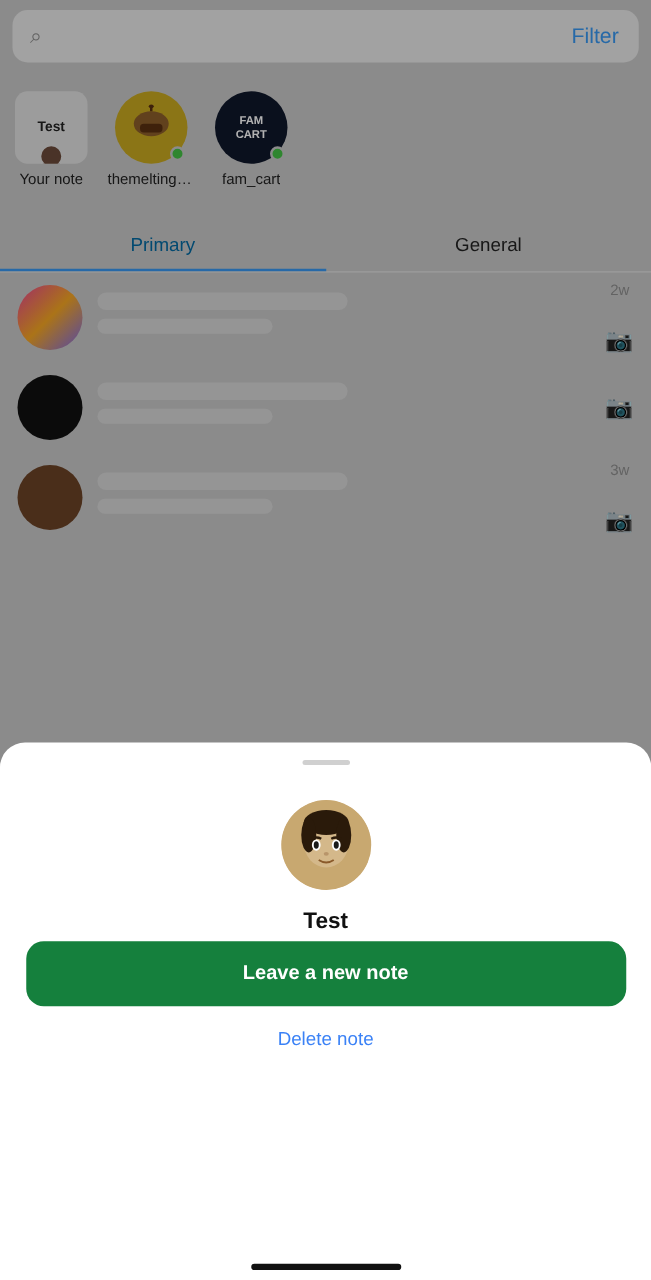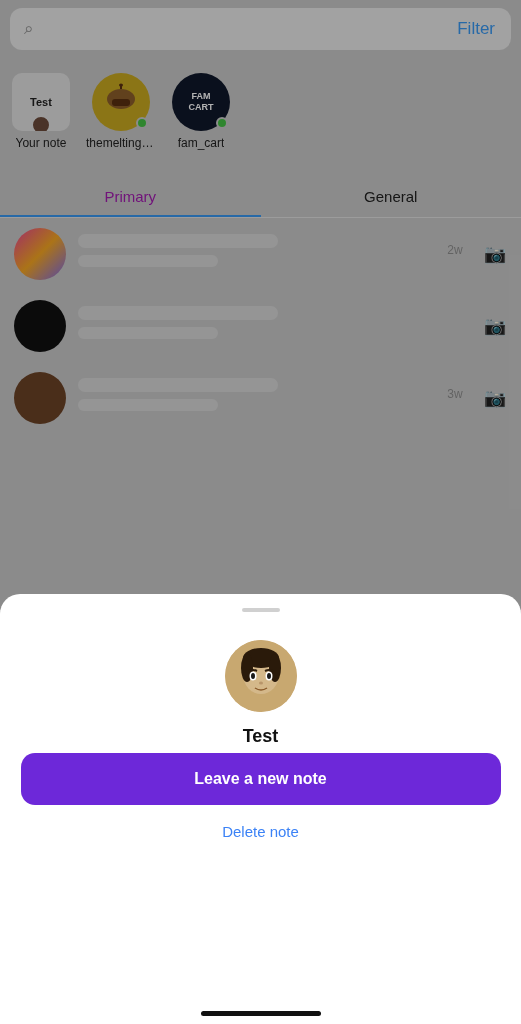--- a/index.html
+++ b/index.html
@@ -168,21 +168,21 @@
     }
     .tab {
       flex: 1;
       text-align: center;
       padding: 10px 0;
       font-size: 15px;
       font-weight: 500;
       color: #222;
     }
     .tab.active {
-      color: #a21caf;
+      color: #0369a1;
       border-bottom: 2px solid #3897f0;
     }
     .tab .dot {
       display: inline-block;
       width: 7px;
       height: 7px;
       background: #3897f0;
       border-radius: 50%;
       margin-right: 4px;
       vertical-align: middle;
@@ -227,21 +227,22 @@
       border-radius: 7px;
       width: 200px;
       margin-bottom: 7px;
     }
     .msg-placeholder-bar.short {
       width: 140px;
       height: 12px;
     }
     .msg-right {
       display: flex;
-      align-items: flex-start;
+      flex-direction: column;
+      align-items: center;
       gap: 22px;
     }
     .msg-time {
       font-size: 12px;
       color: #8e8e8e;
     }
     .camera-icon {
       font-size: 18px;
       color: #8e8e8e;
     }
@@ -307,21 +308,21 @@
     }
 
     .sheet-subtitle .chevron {
       font-size: 12px;
       color: #8e8e8e;
     }
 
     .leave-note-btn {
       width: 480px;
       height: 52px;
-      background: #6d28d9;
+      background: #15803d;
       border-radius: 14px;
       display: flex;
       align-items: center;
       justify-content: center;
       color: #fff;
       font-size: 16px;
       font-weight: 700;
       cursor: pointer;
       margin-bottom: 18px;
     }

